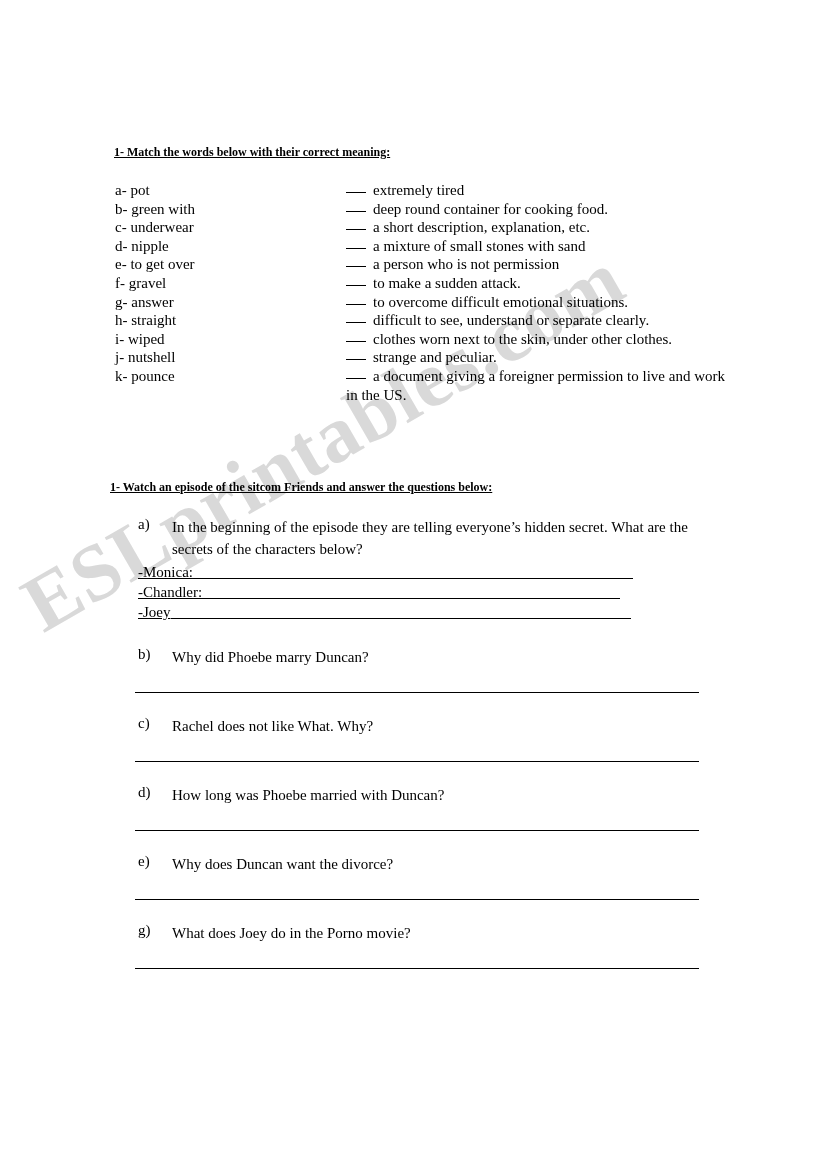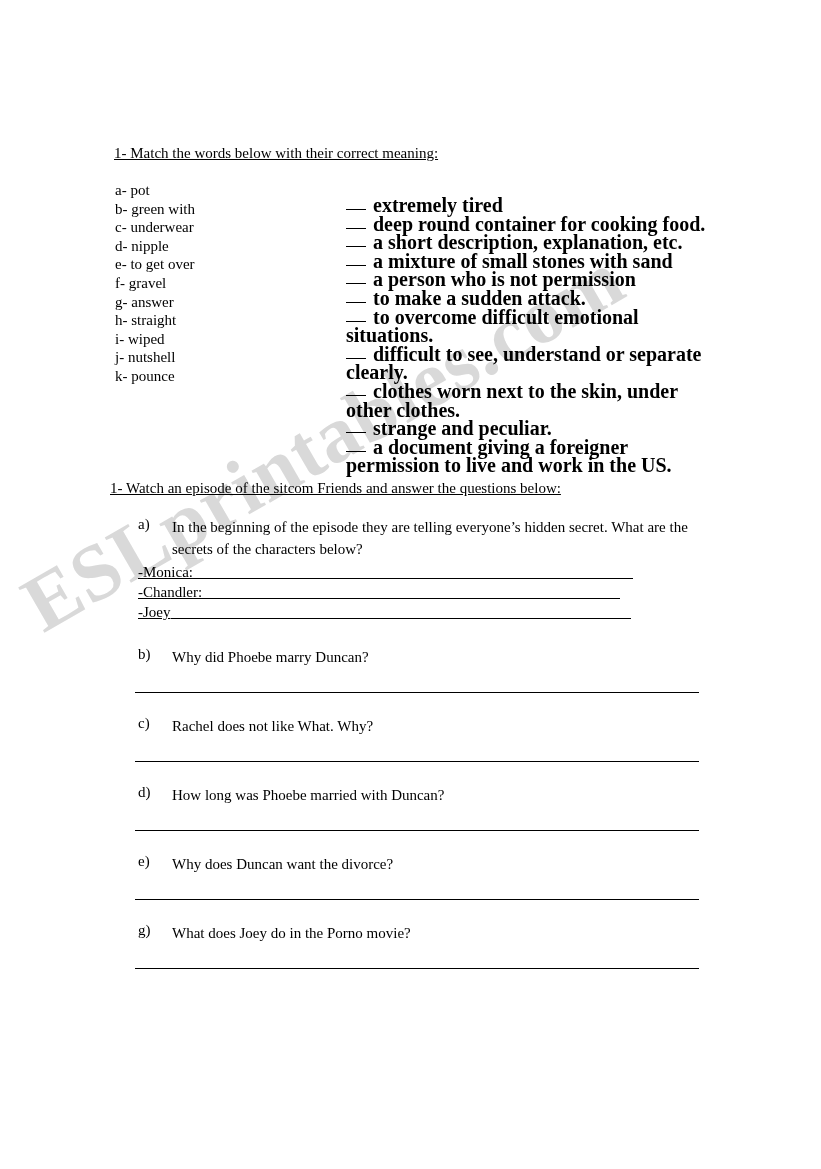--- a/index.html
+++ b/index.html
@@ -47,46 +47,45 @@
     white-space: nowrap;
   }
   .content {
     position: absolute;
     left: 0; top: 0;
     width: 821px;
     height: 1169px;
   }
   .sec-title {
     position: absolute;
-    font-size: 15px;
-    font-weight: normal;
+    font-size: 12px;
+    font-weight: bold;
     text-decoration: underline;
     white-space: nowrap;
   }
   #title1 { left: 114px; top: 145px; }
   #title2 { left: 110px; top: 480px; }
 
   .words-col {
     position: absolute;
     left: 115px;
     top: 181px;
     width: 220px;
     font-size: 15px;
     line-height: 18.6px;
   }
   .words-col div { white-space: nowrap; }
 
   .defs-col {
     position: absolute;
     left: 346px;
-    top: 196px;
+    top: 181px;
     width: 380px;
-    font-size: 20px;
+    font-size: 15px;
     line-height: 18.6px;
-    font-weight: bold;
   }
   .defs-col .def-row {
     display: block;
     white-space: normal;
   }
   .blank {
     display: inline-block;
     width: 20px;
     border-bottom: 1px solid #000;
     margin-right: 7px;

